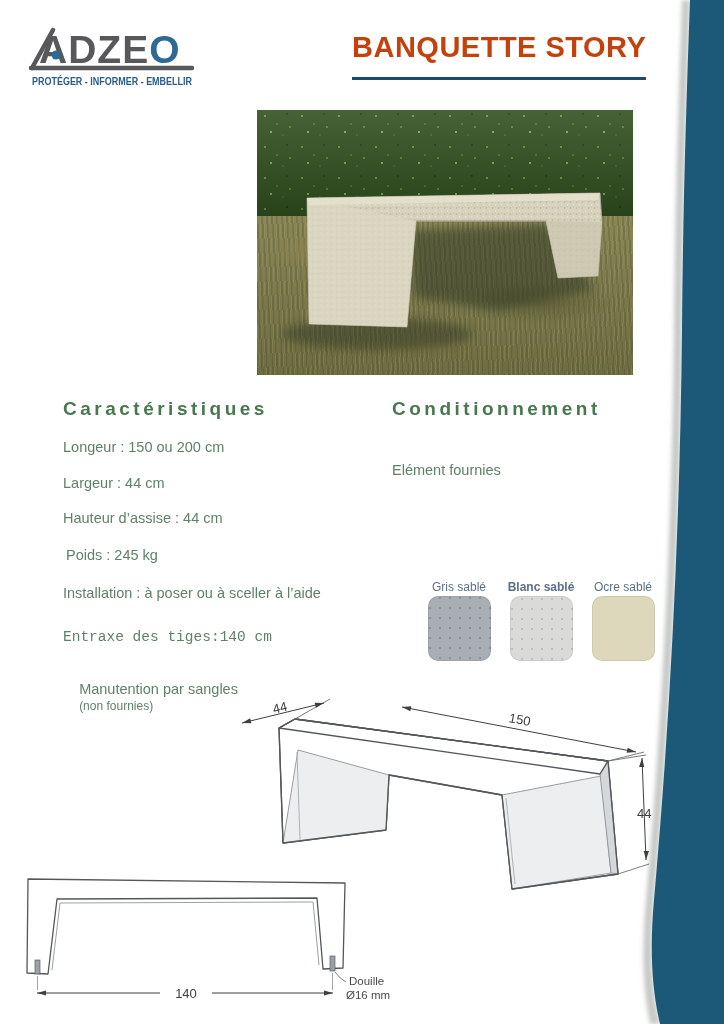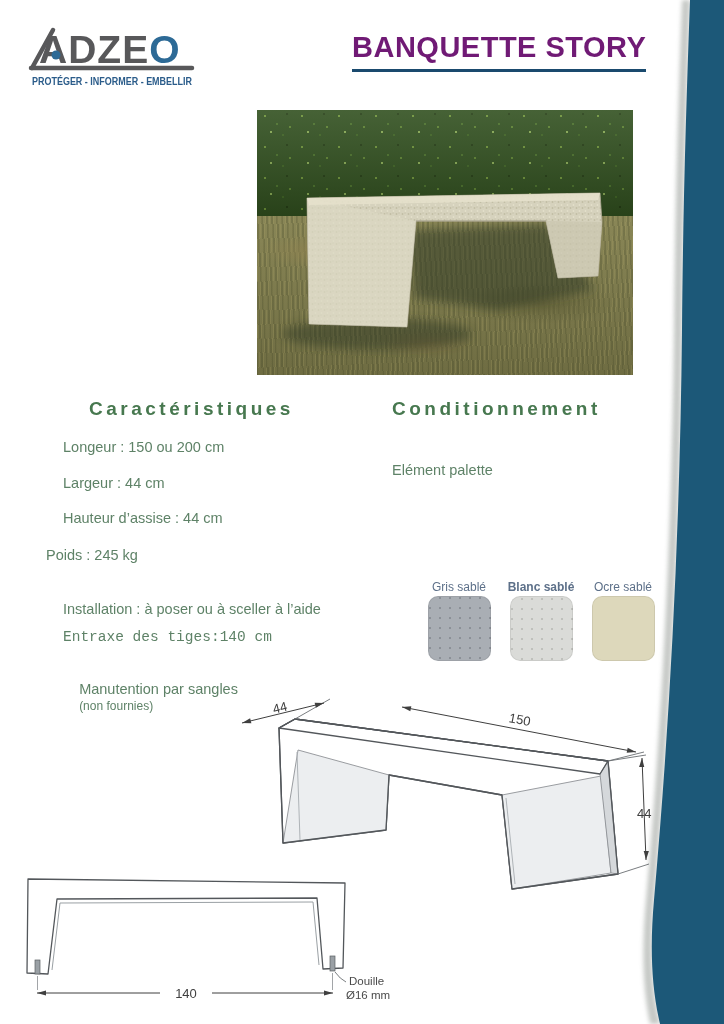--- a/index.html
+++ b/index.html
@@ -1,22 +1,22 @@
 <!DOCTYPE html>
 <html><head>
 <meta charset="utf-8">
 <style>
   html,body{margin:0;padding:0;background:#ffffff;}
   .page{position:relative;width:724px;height:1024px;background:#fff;overflow:hidden;
         font-family:"Liberation Sans",sans-serif;}
   .abs{position:absolute;}
 
   
-  .product-title{left:352px;top:31px;font-size:29px;font-weight:bold;color:#701a75;
-    letter-spacing:0.5px;border-bottom:3px solid #1a4a6e;padding-bottom:5px;white-space:nowrap;}
+  .product-title{left:352px;top:31px;font-size:29px;font-weight:bold;color:#c2410c;
+    letter-spacing:0.5px;border-bottom:3px solid #1a4a6e;padding-bottom:13px;white-space:nowrap;}
 
   
   .photo{left:257px;top:110px;width:376px;height:265px;overflow:hidden;background:#7c7a4e;}
   .hedge{position:absolute;left:0;top:0;right:0;height:106px;background-color:#31501f;
     background-image:
       radial-gradient(circle 3px at 8px 6px,  #6d9338 35%, transparent 36%),
       radial-gradient(circle 2px at 20px 14px,#4a712a 45%, transparent 46%),
       radial-gradient(circle 3px at 30px 4px, #243d14 45%, transparent 46%),
       radial-gradient(circle 2px at 14px 22px,#86a952 40%, transparent 41%),
       radial-gradient(circle 3px at 26px 25px,#3f6423 45%, transparent 46%),
@@ -109,34 +109,34 @@
       <path d="M 150,120 L 292,114 L 338,180 L 240,200 L 158,188 Z" fill="#2c3520" opacity="0.5" filter="url(#softblur)"></path>
       <ellipse cx="120" cy="224" rx="95" ry="16" fill="#2c3520" opacity="0.45" filter="url(#softblur)"></ellipse>
       <path d="M 50,88 L 343,83 L 345,112 L 341,166 L 301,168 L 289,111 L 159,111 L 150,217 L 52,214 Z" fill="url(#speck)" stroke="#b0ab95" stroke-width="0.8"></path>
       <path d="M 50,88 L 159,111 L 150,217 L 52,214 Z" fill="#dcd8c3" opacity="0.65"></path>
       <path d="M 289,111 L 345,112 L 341,166 L 301,168 Z" fill="#c9c4ae" opacity="0.7"></path>
       <path d="M 50,88 L 343,83 L 341,90 L 52,95 Z" fill="#e6e2cc" opacity="0.85"></path>
       <path d="M 159,111 L 289,111" stroke="#a9a48e" stroke-width="1" fill="none"></path>
     </svg>
   </div>
 
-  <div class="abs sec-heading" style="left:63px;top:398px;margin-left:26px;">Caractéristiques</div>
+  <div class="abs sec-heading" style="left:63px;top:398px;">Caractéristiques</div>
   <div class="abs green-line" style="left:63px;top:439px;">Longeur : 150 ou 200 cm</div>
   <div class="abs green-line" style="left:63px;top:475px;">Largeur : 44 cm</div>
   <div class="abs green-line" style="left:63px;top:510px;">Hauteur d’assise : 44 cm</div>
-  <div class="abs green-line" style="left:46px;top:547px;">Poids : 245 kg</div>
-  <div class="abs green-line" style="left:63px;top:585px;margin-top:16px;">Installation : à poser ou à sceller à l’aide</div>
+  <div class="abs green-line" style="left:66px;top:547px;">Poids : 245 kg</div>
+  <div class="abs green-line" style="left:63px;top:585px;">Installation : à poser ou à sceller à l’aide</div>
   <div class="abs green-line" style="left:63px;top:629px;font-family:Liberation Mono, monospace;">Entraxe des tiges:140 cm</div>
   <div class="abs green-line" style="left:63px;top:665px;">
     <span>Manutention par sangles</span>
     <span class="green-note">(non fournies)</span>
   </div>
 
   <div class="abs sec-heading" style="left:392px;top:398px;">Conditionnement</div>
-  <div class="abs green-line" style="left:392px;top:462px;">Elément palette</div>
+  <div class="abs green-line" style="left:392px;top:462px;">Elément fournies</div>
 
   <div class="abs swatch-label" style="left:414px;top:580px;">Gris sablé</div>
   <div class="abs swatch-label" style="left:496px;top:580px;font-weight:bold;">Blanc sablé</div>
   <div class="abs swatch-label" style="left:578px;top:580px;">Ocre sablé</div>
   <div class="abs swatch sw-gris" style="left:428px;top:596px;"></div>
   <div class="abs swatch sw-blanc" style="left:510px;top:596px;"></div>
   <div class="abs swatch sw-ocre" style="left:592px;top:596px;"></div>
 
   <svg class="abs" style="left:230px;top:690px;" width="440" height="300" viewBox="0 0 440 300">
 

